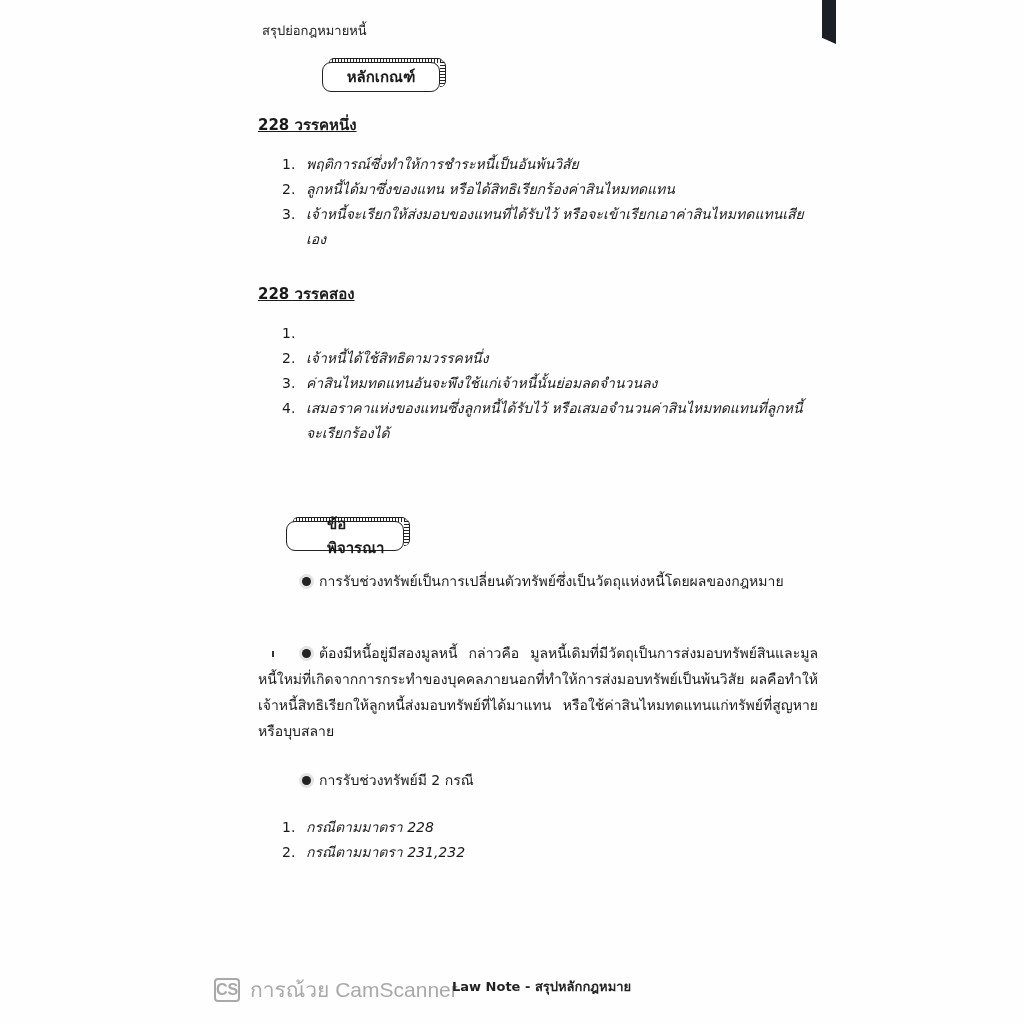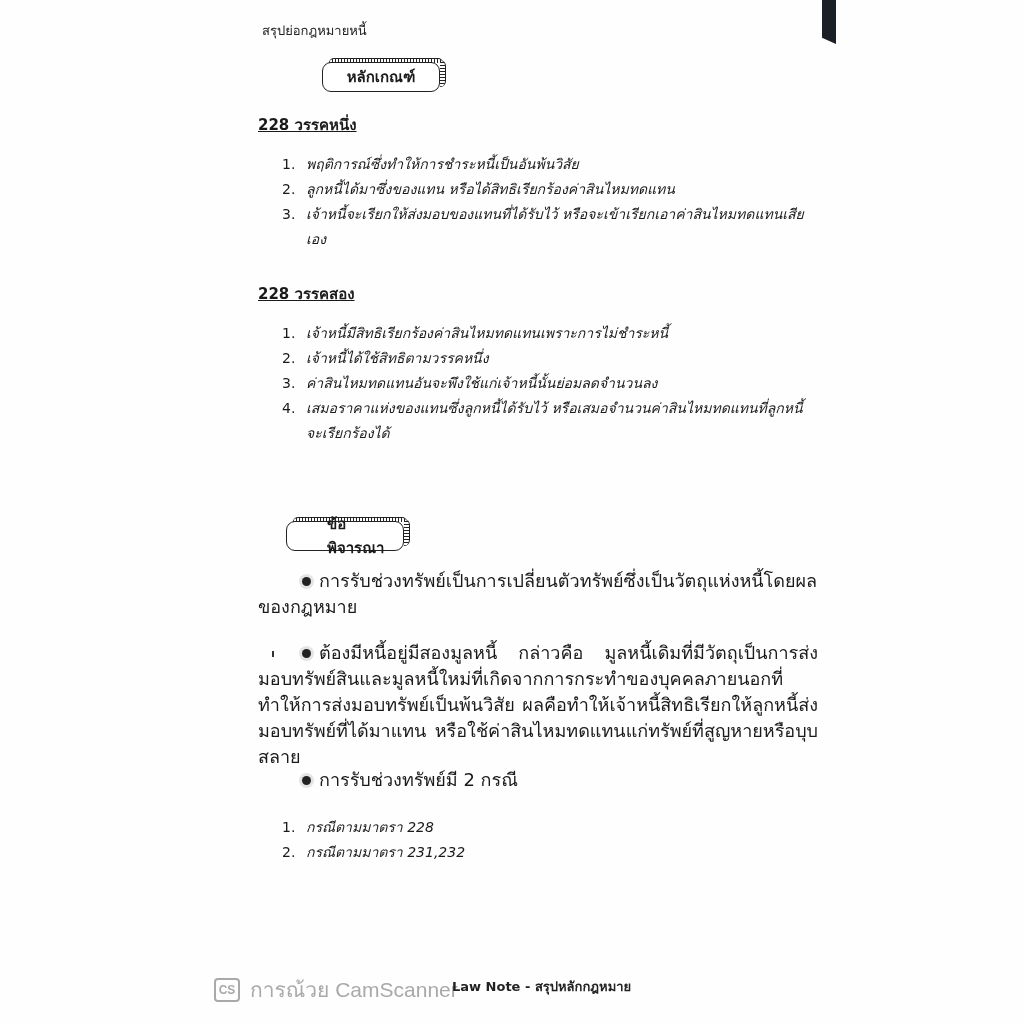--- a/index.html
+++ b/index.html
@@ -93,21 +93,21 @@
       flex: none;
     }
     .list .txt {
       max-width: 510px;
       font-style: italic;
     }
     .para {
       position: absolute;
       left: 258px;
       width: 560px;
-      font-size: 18px;
+      font-size: 14px;
       line-height: 26px;
       text-align: justify;
     }
     .bullet {
       display: inline-block;
       width: 9px;
       height: 9px;
       border-radius: 50%;
       background: #222;
       box-shadow: 0 0 0 3px #e4e4e4;
@@ -131,21 +131,21 @@
       color: #a9a9a9;
       font-size: 21px;
       font-family: "Liberation Sans", sans-serif;
     }
     .cs-logo {
       width: 26px;
       height: 24px;
       border: 2.5px solid #a9a9a9;
       border-radius: 4px;
       box-sizing: border-box;
-      font-size: 12px;
+      font-size: 16px;
       font-weight: bold;
       display: flex;
       align-items: center;
       justify-content: center;
       margin-right: 10px;
     }
     .footer {
       position: absolute;
       left: 452px;
       top: 976px;
@@ -182,21 +182,20 @@
       <span class="num">3.</span>
       <span class="txt">เจ้าหนี้จะเรียกให้ส่งมอบของแทนที่ได้รับไว้ หรือจะเข้าเรียกเอาค่าสินไหมทดแทนเสียเอง</span>
     </li>
   </ol>
 
   <div class="section-heading" style="top:282px;">228 วรรคสอง</div>
 
   <ol class="list" style="top:321px;">
     <li>
       <span class="num">1.</span>
-      <span class="txt">เจ้าหนี้มีสิทธิเรียกร้องค่าสินไหมทดแทนเพราะการไม่ชำระหนี้</span>
     </li>
     <li>
       <span class="num">2.</span>
       <span class="txt">เจ้าหนี้ได้ใช้สิทธิตามวรรคหนึ่ง</span>
     </li>
     <li>
       <span class="num">3.</span>
       <span class="txt">ค่าสินไหมทดแทนอันจะพึงใช้แก่เจ้าหนี้นั้นย่อมลดจำนวนลง</span>
     </li>
     <li>

